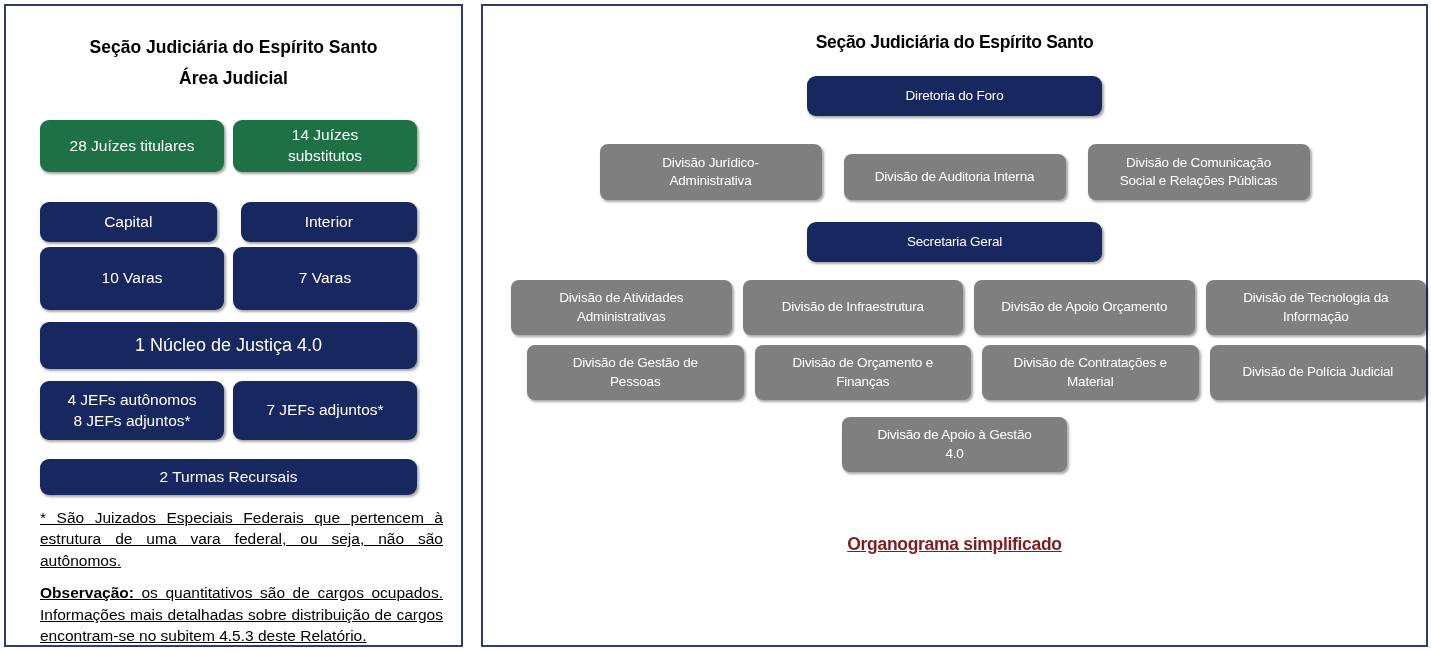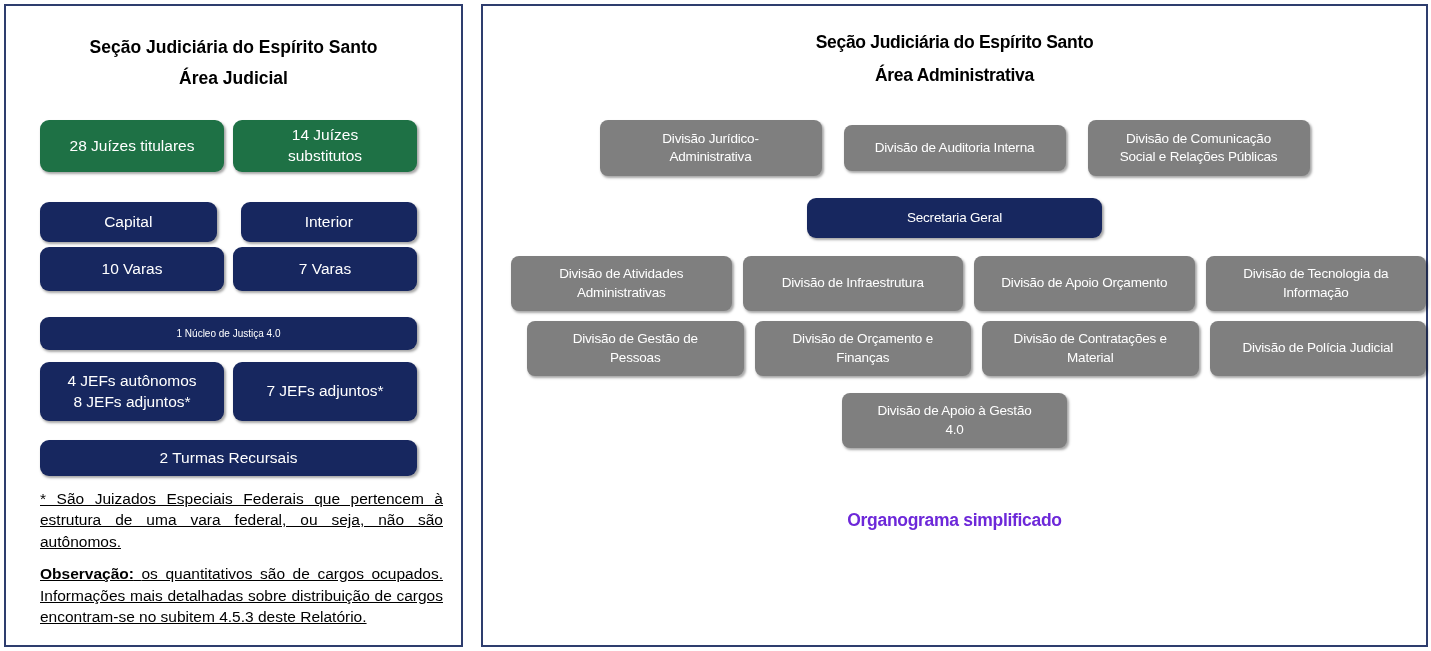--- a/index.html
+++ b/index.html
@@ -38,53 +38,54 @@
   .green { background: #1E7145; }
   .gray  { background: #7F7F7F; border-radius: 8px; }
 
   
   .lp-boxes { padding: 12px 44px 0 34px; }
   .lp-row { display: flex; gap: 9px; }
   .lp-row .box, .lp-full { flex: 1; font-size: 15.5px; }
   .lp-full { display: flex; align-items: center; justify-content: center; }
   .row-green  { margin-top: 14px; } .row-green  .box { height: 52px; }
   .row-cap    { margin-top: 30px; gap: 24px; } .row-cap    .box { height: 40px; }
-  .row-varas  { margin-top: 5px;  } .row-varas  .box { height: 44px; }
-  .lp-nucleo  { margin-top: 26px; height: 33px; font-size: 10px; }
+  .row-varas  { margin-top: 5px;  } .row-varas  .box { height: 63px; }
+  .lp-nucleo  { margin-top: 12px; height: 47px; font-size: 18px; }
   .row-jefs   { margin-top: 12px; } .row-jefs   .box { height: 59px; }
   .lp-turmas  { margin-top: 19px; height: 36px; font-size: 15.5px; }
 
   .lp-notes { padding: 0 18px 0 34px; margin-top: 12px; color: #000; }
   .lp-notes p {
     margin: 0 0 11px 0;
     font-size: 15.5px; line-height: 1.38;
     text-align: justify;
     text-decoration: underline;
   }
   .lp-notes .bold { font-weight: bold; }
 
   
   .rp-center { display: flex; justify-content: center; }
   .rp-wide { width: 295px; height: 40px; font-size: 13.5px; letter-spacing: -0.2px; }
   .rp-diretoria  { margin-top: 17px; }
   .rp-secretaria { margin-top: 22px; }
-  .rp-row { display: flex; justify-content: center; align-items: center; }
+  .rp-row { display: flex; justify-content: center; align-items: flex-end; }
   .rp-row3boxes { margin-top: 28px; gap: 22px; height: 56px; }
   .rp-row3boxes .box { width: 222px; height: 56px; font-size: 13.5px; letter-spacing: -0.2px; }
   .rp-row3boxes .box.short { height: 46px; }
   .rp-row4boxes { gap: 11px; padding-left: 28px; }
   .rp-row4boxes .box { width: 225px; height: 55px; font-size: 13.5px; letter-spacing: -0.2px; }
   .rp-grid1 { margin-top: 18px; }
   .rp-grid2 { margin-top: 10px; margin-left: 16px; }
   .rp-apoio-row { margin-top: 17px; }
   .rp-apoio { width: 225px; height: 55px; font-size: 13.5px; letter-spacing: -0.2px; }
   .rp-caption {
     margin-top: 62px; text-align: center;
-    font-weight: bold; font-size: 17.5px; color: #6d28d9;
+    font-weight: bold; font-size: 17.5px; color: #7f1d1d;
     letter-spacing: -0.3px;
+    text-decoration: underline;
   }
 </style>
 </head>
 <body>
 
 <div class="panel left-panel">
   <div class="panel-title lp-title">
     <div>Seção Judiciária do Espírito Santo</div>
     <div>Área Judicial</div>
   </div>
@@ -119,23 +120,25 @@
 
   <div class="lp-notes">
     <p><span>* São Juizados Especiais Federais que pertencem à estrutura de uma vara federal, ou seja, não são autônomos.</span></p>
     <p><span class="bold">Observação:</span> <span>os quantitativos são de cargos ocupados. Informações mais detalhadas sobre distribuição de cargos encontram-se no subitem 4.5.3 deste Relatório.</span></p>
   </div>
 </div>
 
 <div class="panel right-panel">
   <div class="panel-title rp-title">
     <div>Seção Judiciária do Espírito Santo</div>
-    <div>Área Administrativa</div>
   </div>
 
+  <div class="rp-center rp-diretoria">
+    <div class="box navy rp-wide">Diretoria do Foro</div>
+  </div>
 
   <div class="rp-row rp-row3boxes">
     <div class="box gray">Divisão Jurídico-
 Administrativa</div>
     <div class="box gray short">Divisão de Auditoria Interna</div>
     <div class="box gray">Divisão de Comunicação
 Social e Relações Públicas</div>
   </div>
 
   <div class="rp-center rp-secretaria">

